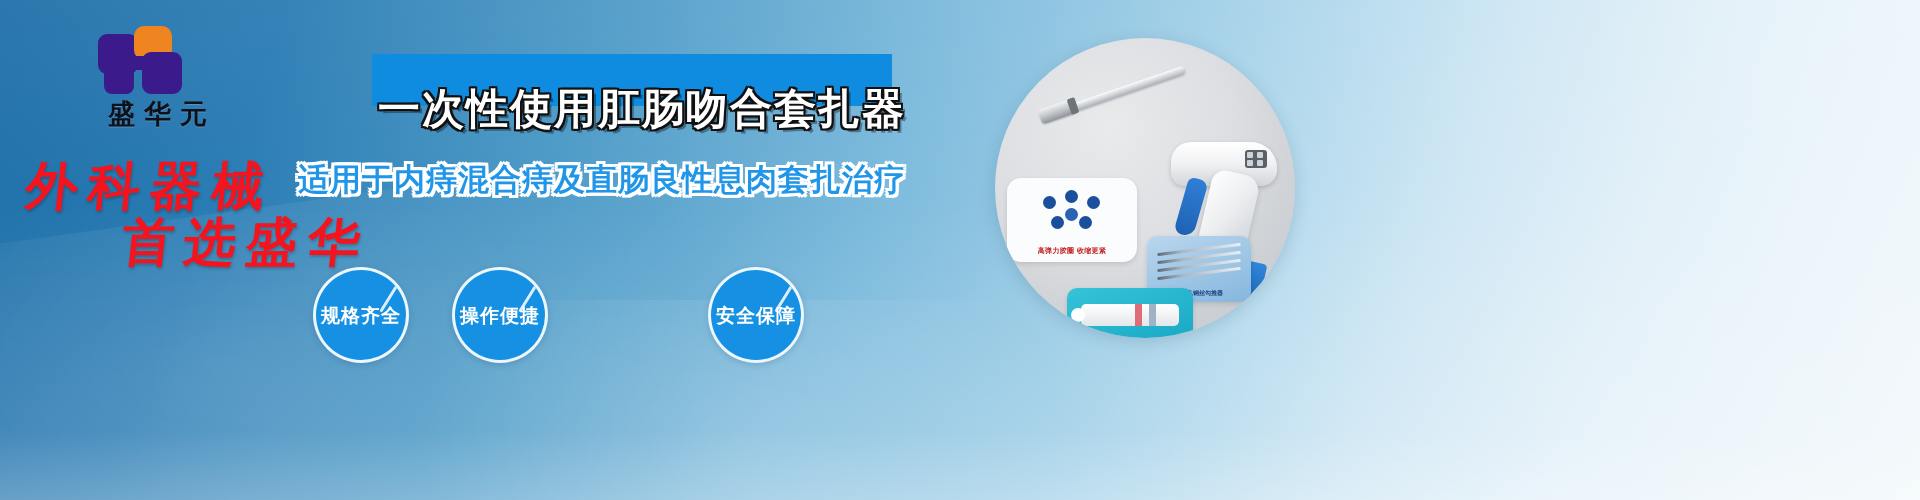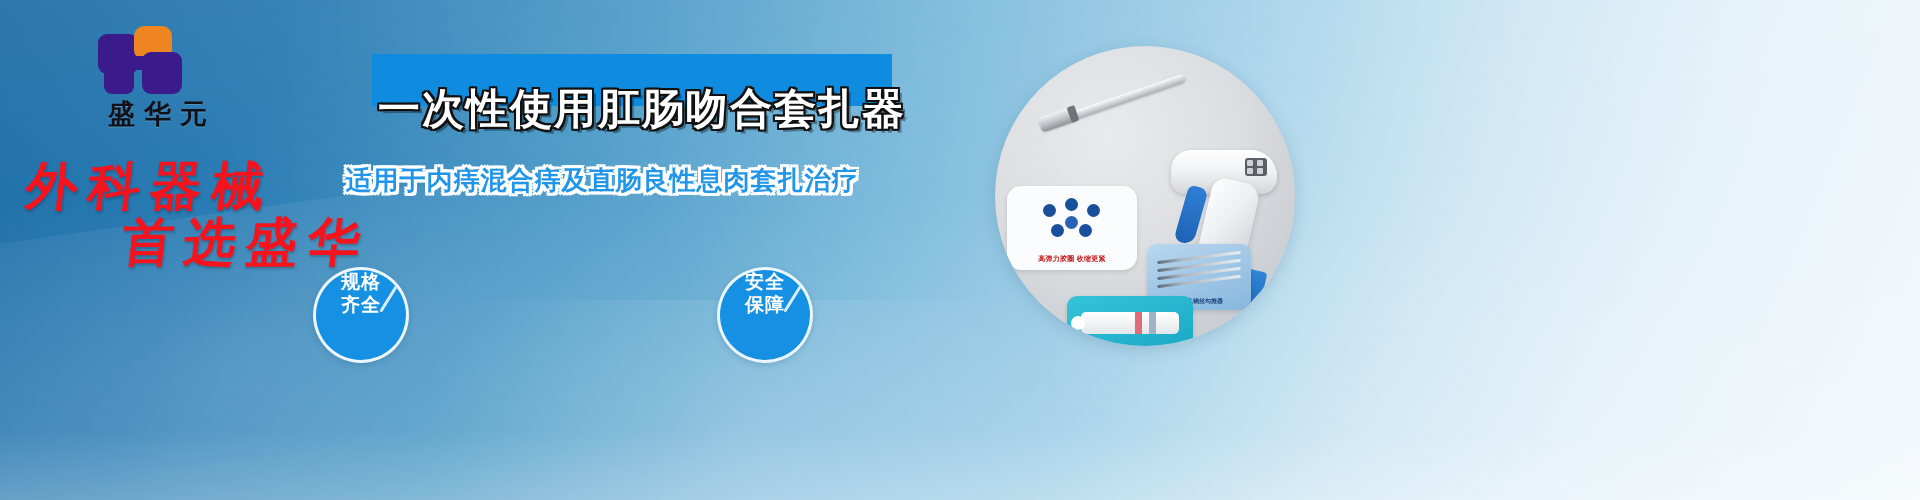--- a/index.html
+++ b/index.html
@@ -69,58 +69,57 @@
       -2px -2px 0 #111, 2px -2px 0 #111, -2px 2px 0 #111, 2px 2px 0 #111,
       0 -2px 0 #111, 0 2px 0 #111, -2px 0 0 #111, 2px 0 0 #111,
       4px 4px 0 rgba(0,0,0,0.35);
     margin-top: 28px;
   }
 
   
   #subtitle{
     position:absolute;left:292px;top:158px;width:620px;height:44px;
     display:flex;align-items:center;justify-content:center;
-    color:#2196e8;font-size:26px;font-weight:700;letter-spacing:1px;
+    color:#2196e8;font-size:31px;font-weight:700;letter-spacing:1px;
     white-space:nowrap;
     text-shadow:
       -3px -3px 0 #fff, 3px -3px 0 #fff, -3px 3px 0 #fff, 3px 3px 0 #fff,
       0 -3px 0 #fff, 0 3px 0 #fff, -3px 0 0 #fff, 3px 0 0 #fff;
   }
 
   
   #features{position:absolute;left:313px;top:267px;width:530px;height:95px;}
   .feature{
     position:absolute;width:90px;height:90px;border-radius:50%;
     background:#1690e2;border:3px solid rgba(255,255,255,0.92);
     box-shadow:0 2px 6px rgba(0,60,110,0.18);
-    display:flex;flex-direction:column;align-items:center;
+    display:flex;flex-direction:row;align-items:center;justify-content:center;
     overflow:hidden;
   }
   .feature .slash{
     position:absolute;right:16px;top:14px;width:3px;height:30px;
     background:rgba(255,255,255,0.85);transform:rotate(32deg);border-radius:2px;
   }
   .feature .ln{
     color:#ffffff;font-size:19px;font-weight:700;line-height:23px;letter-spacing:1px;
   }
   .feature.f0{left:0px;}
   .feature.f1{left:139px;}
   .feature.f2{left:278px;}
-  .feature.f3{left:404px;}
+  .feature.f3{left:395px;}
 
   
   #product{
     position:absolute;left:995px;top:30px;width:300px;height:300px;
   }
   .disc{
-    position:absolute;left:0;top:16px;width:300px;height:300px;border-radius:50%;
+    position:absolute;left:0;top:8px;width:300px;height:300px;border-radius:50%;
     background:radial-gradient(circle at 38% 30%,#e9eaec 0%,#dcdee1 45%,#cdd0d4 72%,#c2c5c9 100%);
     box-shadow:0 4px 16px rgba(40,70,100,0.18);
     overflow:hidden;
-    font-family:Liberation Serif, serif;
   }
   
   .shaft{
     position:absolute;left:48px;top:76px;width:150px;height:9px;
     background:linear-gradient(180deg,#fdfdfe 0%,#d6d9dd 45%,#a9aeb4 100%);
     border-radius:5px;transform:rotate(-19deg);transform-origin:left center;
     box-shadow:0 1px 2px rgba(0,0,0,0.18);
   }
   .shaft-tip{
     position:absolute;left:44px;top:66px;width:36px;height:15px;
@@ -248,20 +247,25 @@
   <div id="headline-bar"></div>
   <div id="headline">一次性使用肛肠吻合套扎器</div>
 
   <div id="subtitle">适用于内痔混合痔及直肠良性息肉套扎治疗</div>
 
   <div id="features">
     <div class="feature f0">
       <div class="slash"></div>
       <div class="ln">规格</div>
       <div class="ln">齐全</div>
+    </div>
+    <div class="feature f1">
+      <div class="slash"></div>
+      <div class="ln">操作</div>
+      <div class="ln">便捷</div>
     </div>
     <div class="feature f3">
       <div class="slash"></div>
       <div class="ln">安全</div>
       <div class="ln">保障</div>
     </div>
   </div>
 
   <div id="product">
     <div class="disc">

